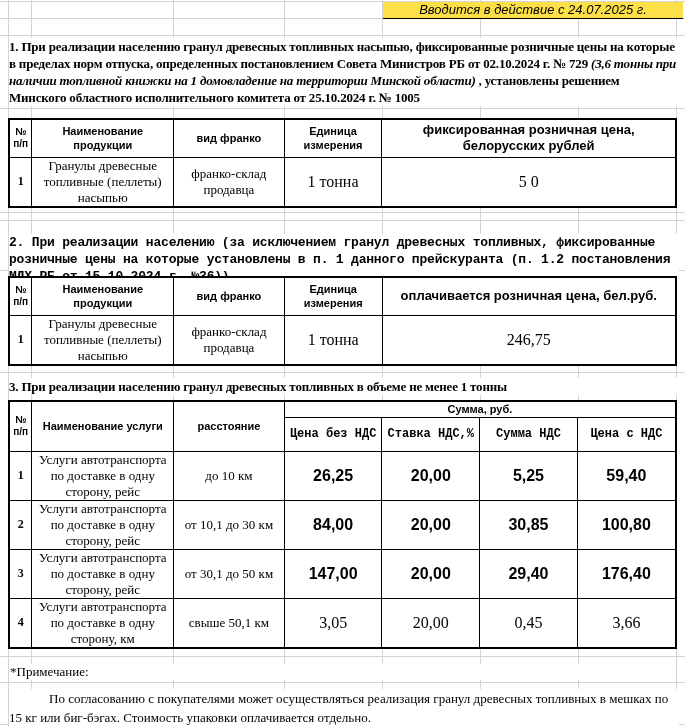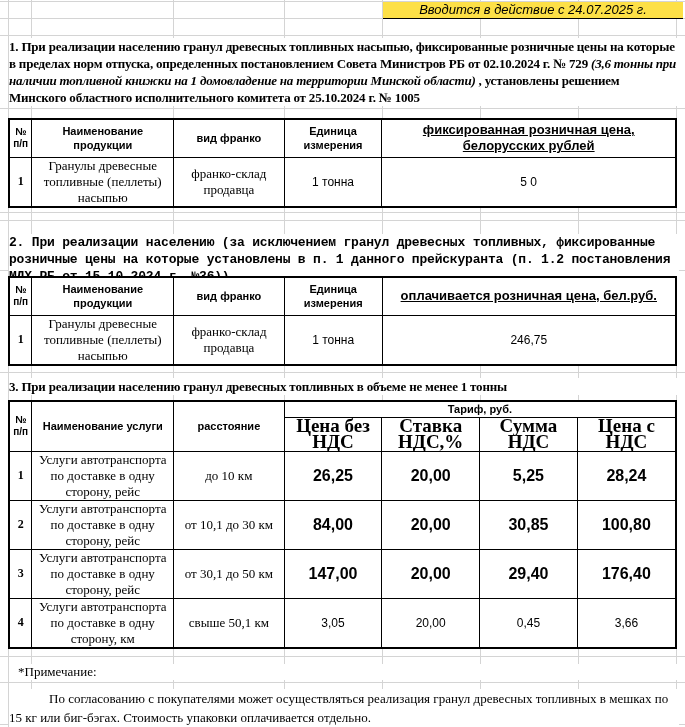--- a/index.html
+++ b/index.html
@@ -33,30 +33,30 @@
     position:absolute; left:8px; border-collapse:collapse;
     background:#fff; border:2px solid #000;
   }
   table.pt td {
     border:1.5px solid #000; padding:0 2px; text-align:center; vertical-align:middle;
     overflow:hidden;
   }
   .hdr {
     font-family:"Liberation Sans", sans-serif; font-weight:bold; font-size:11px; line-height:14px;
   }
-  .hdr-big { font-family:"Liberation Sans", sans-serif; font-weight:bold; font-size:13px; line-height:16px;text-decoration:underline; }
+  .hdr-big { font-family:"Liberation Sans", sans-serif; font-weight:bold; font-size:13px; line-height:16px; }
   .num-hdr { font-family:"Liberation Sans", sans-serif; font-weight:bold; font-size:10px; line-height:12px; }
   .serif-cell { font-family:"Liberation Serif", serif; font-size:13px; line-height:16px; }
-  .sans-cell { font-family:Liberation Sans, sans-serif; font-size:12px; }
+  .sans-cell { font-family:Liberation Serif, serif; font-size:16px; }
   .sans-bold { font-family:"Liberation Sans", sans-serif; font-size:16px; font-weight:bold; }
   .rownum { font-family:"Liberation Serif", serif; font-weight:bold; font-size:12px; }
   .hdr-tarif { font-family:"Liberation Sans", sans-serif; font-weight:bold; font-size:11px; line-height:13px; }
-  .hdr-price { font-family:Liberation Serif, serif; font-weight:bold; font-size:19px; line-height:16px; }
-
-  .note-label { position:absolute; left:10px; top:664px; font-size:13px; background:#fff; width:660px;padding-left:8px; }
+  .hdr-price { font-family:Liberation Mono, monospace; font-weight:bold; font-size:12px; line-height:16px; }
+
+  .note-label { position:absolute; left:10px; top:664px; font-size:13px; background:#fff; width:660px; }
   .note-text {
     position:absolute; left:9px; top:689px; width:670px; font-size:13px; line-height:19px;
     text-indent:40px; background:#fff;
   }
 </style>
 </head>
 <body>
 
 <div class="grid">
   <div class="vline" style="left:8px"></div>
@@ -148,36 +148,36 @@
       <col style="width:98px">
       <col style="width:98px">
       <col style="width:98px">
       <col style="width:99px">
     </colgroup>
   <tbody>
       <tr style="height:16px;">
     <td class="num-hdr" rowspan="2">№ п/п</td>
     <td class="hdr" rowspan="2">Наименование услуги</td>
     <td class="hdr" rowspan="2">расстояние</td>
-    <td class="hdr-tarif" colspan="4">Тариф, руб.</td>
+    <td class="hdr-tarif" colspan="4">Сумма, руб.</td>
   </tr>
   <tr style="height:34px;">
     <td class="hdr-price">Цена без НДС</td>
     <td class="hdr-price">Ставка НДС,%</td>
     <td class="hdr-price">Сумма НДС</td>
     <td class="hdr-price">Цена с НДС</td>
   </tr>
   <tr style="height:49px;">
     <td class="rownum">1</td>
     <td class="serif-cell">Услуги автотранспорта по доставке в одну сторону, рейс</td>
     <td class="serif-cell">до 10 км</td>
     <td class="sans-bold">26,25</td>
     <td class="sans-bold">20,00</td>
     <td class="sans-bold">5,25</td>
-    <td class="sans-bold">28,24</td>
+    <td class="sans-bold">59,40</td>
   </tr>
   <tr style="height:49px;">
     <td class="rownum">2</td>
     <td class="serif-cell">Услуги автотранспорта по доставке в одну сторону, рейс</td>
     <td class="serif-cell">от 10,1 до 30 км</td>
     <td class="sans-bold">84,00</td>
     <td class="sans-bold">20,00</td>
     <td class="sans-bold">30,85</td>
     <td class="sans-bold">100,80</td>
   </tr>

